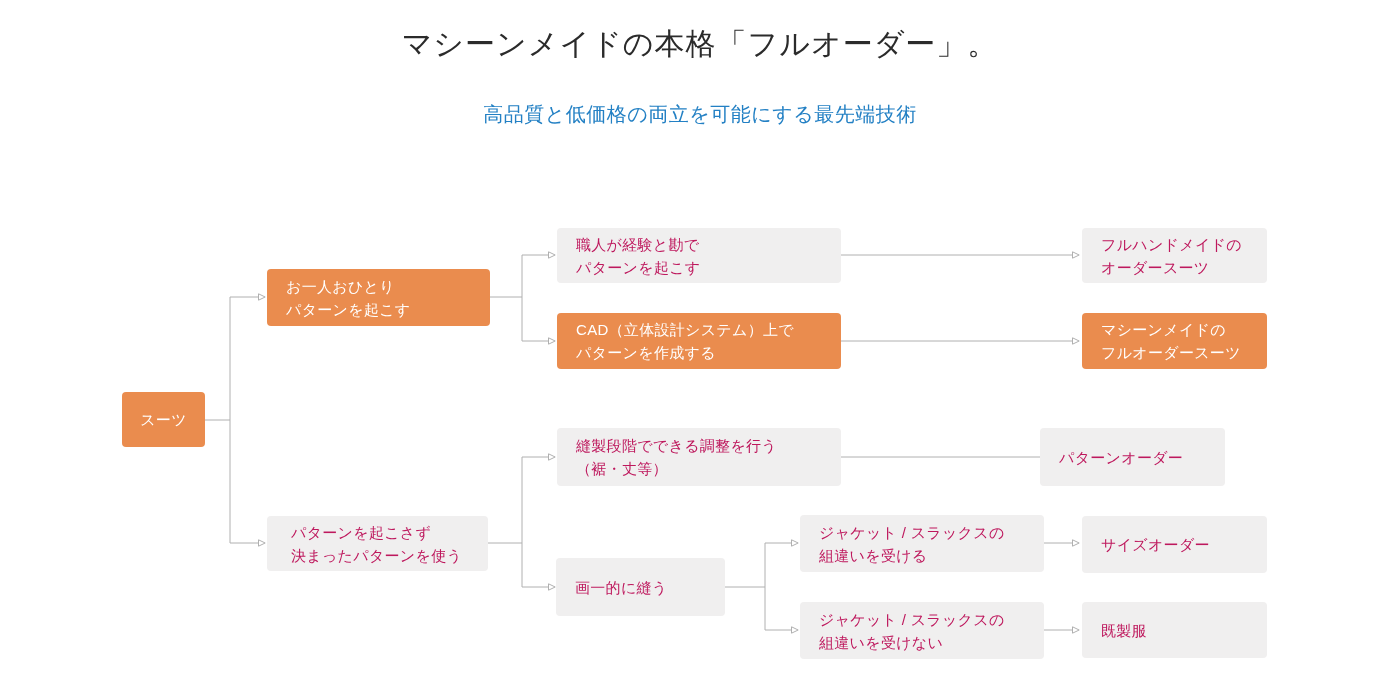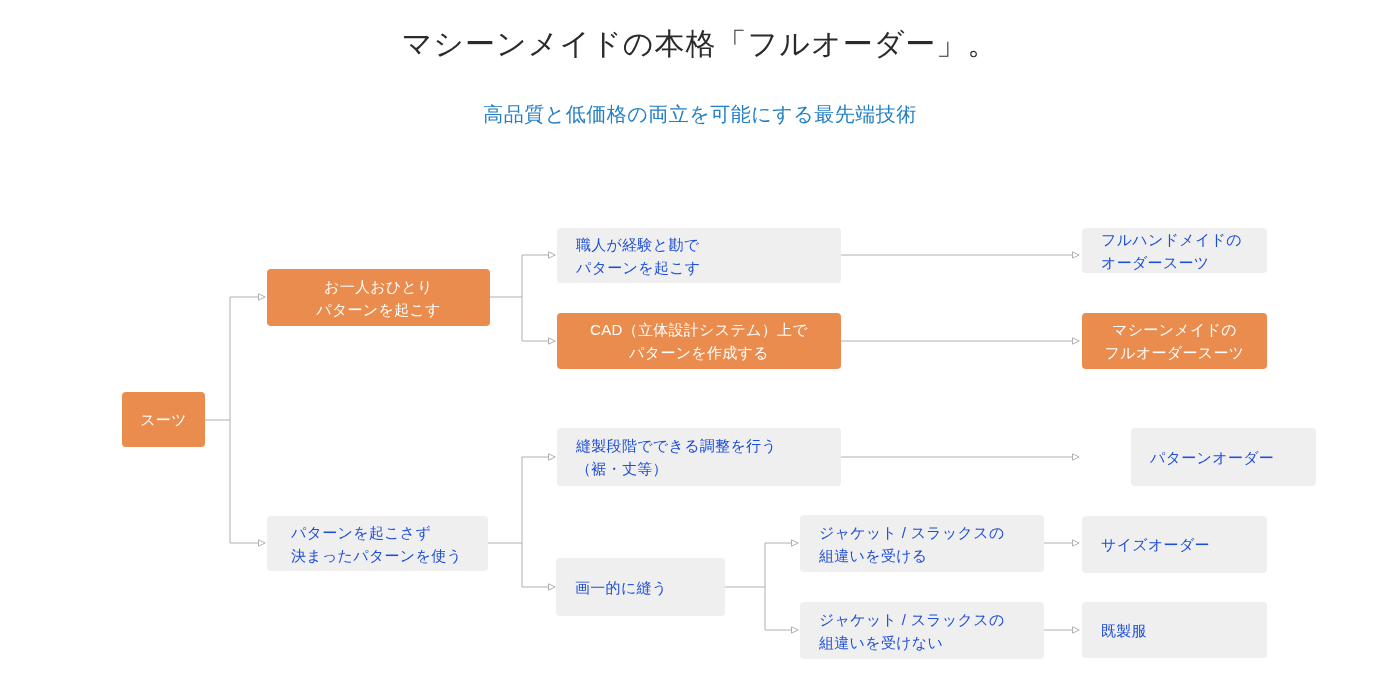--- a/index.html
+++ b/index.html
@@ -41,24 +41,24 @@
   .node {
     position: absolute;
     border-radius: 4px;
     display: flex;
     flex-direction: column;
     justify-content: center;
     padding: 0 19px;
     font-size: 15px;
     line-height: 23px;
     letter-spacing: 0.3px;
-    color: #1d4ed8;
+    color: #be185d;
     background: #f0efef;
   }
-  .node.orange { background: #ea8c4e; color: #ffffff; align-items: center; }
+  .node.orange { background: #ea8c4e; color: #ffffff; }
   .node.center { align-items: center; padding: 4px; text-align: center; }
   .node span { display: block; white-space: nowrap; }
 </style>
 </head>
 <body>
 
 <div class="page">
 
   <h1 class="title">マシーンメイドの本格「フルオーダー」。</h1>
   <p class="subtitle">高品質と低価格の両立を可能にする最先端技術</p>
@@ -111,21 +111,21 @@
     <div class="node gray" style="left:557px; top:228px; width:284px; height:55px;">
       <span>職人が経験と勘で</span>
       <span>パターンを起こす</span>
     </div>
 
     <div class="node orange" style="left:557px; top:313px; width:284px; height:56px;">
       <span>CAD（立体設計システム）上で</span>
       <span>パターンを作成する</span>
     </div>
 
-    <div class="node gray" style="left:1082px; top:228px; width:185px; height:45px;">
+    <div class="node gray" style="left:1082px; top:228px; width:185px; height:55px;">
       <span>フルハンドメイドの</span>
       <span>オーダースーツ</span>
     </div>
 
     <div class="node orange" style="left:1082px; top:313px; width:185px; height:56px;">
       <span>マシーンメイドの</span>
       <span>フルオーダースーツ</span>
     </div>
 
     <div class="node gray" style="left:267px; top:516px; width:221px; height:55px;padding-left:24px;">
@@ -145,21 +145,21 @@
     <div class="node gray" style="left:800px; top:515px; width:244px; height:57px;">
       <span>ジャケット / スラックスの</span>
       <span>組違いを受ける</span>
     </div>
 
     <div class="node gray" style="left:800px; top:602px; width:244px; height:57px;">
       <span>ジャケット / スラックスの</span>
       <span>組違いを受けない</span>
     </div>
 
-    <div class="node gray" style="left:1131px; top:428px; width:185px; height:58px;">
+    <div class="node gray" style="left:1040px; top:428px; width:185px; height:58px;">
       <span>パターンオーダー</span>
     </div>
 
     <div class="node gray" style="left:1082px; top:516px; width:185px; height:57px;">
       <span>サイズオーダー</span>
     </div>
 
     <div class="node gray" style="left:1082px; top:602px; width:185px; height:56px;">
       <span>既製服</span>
     </div>

